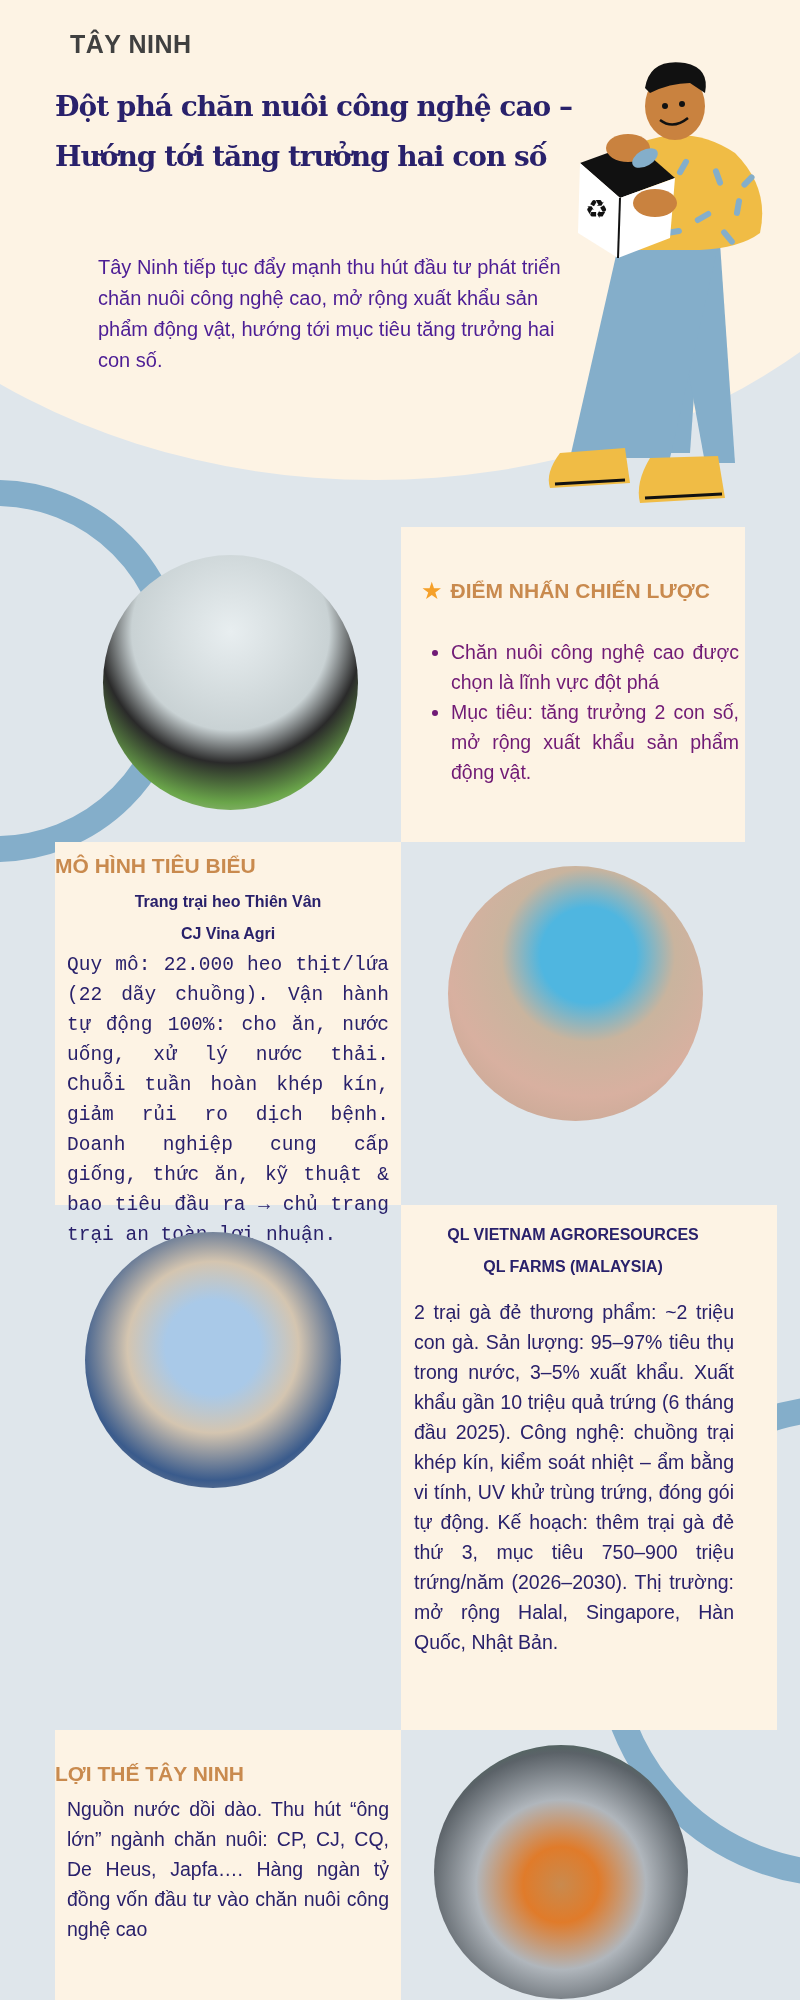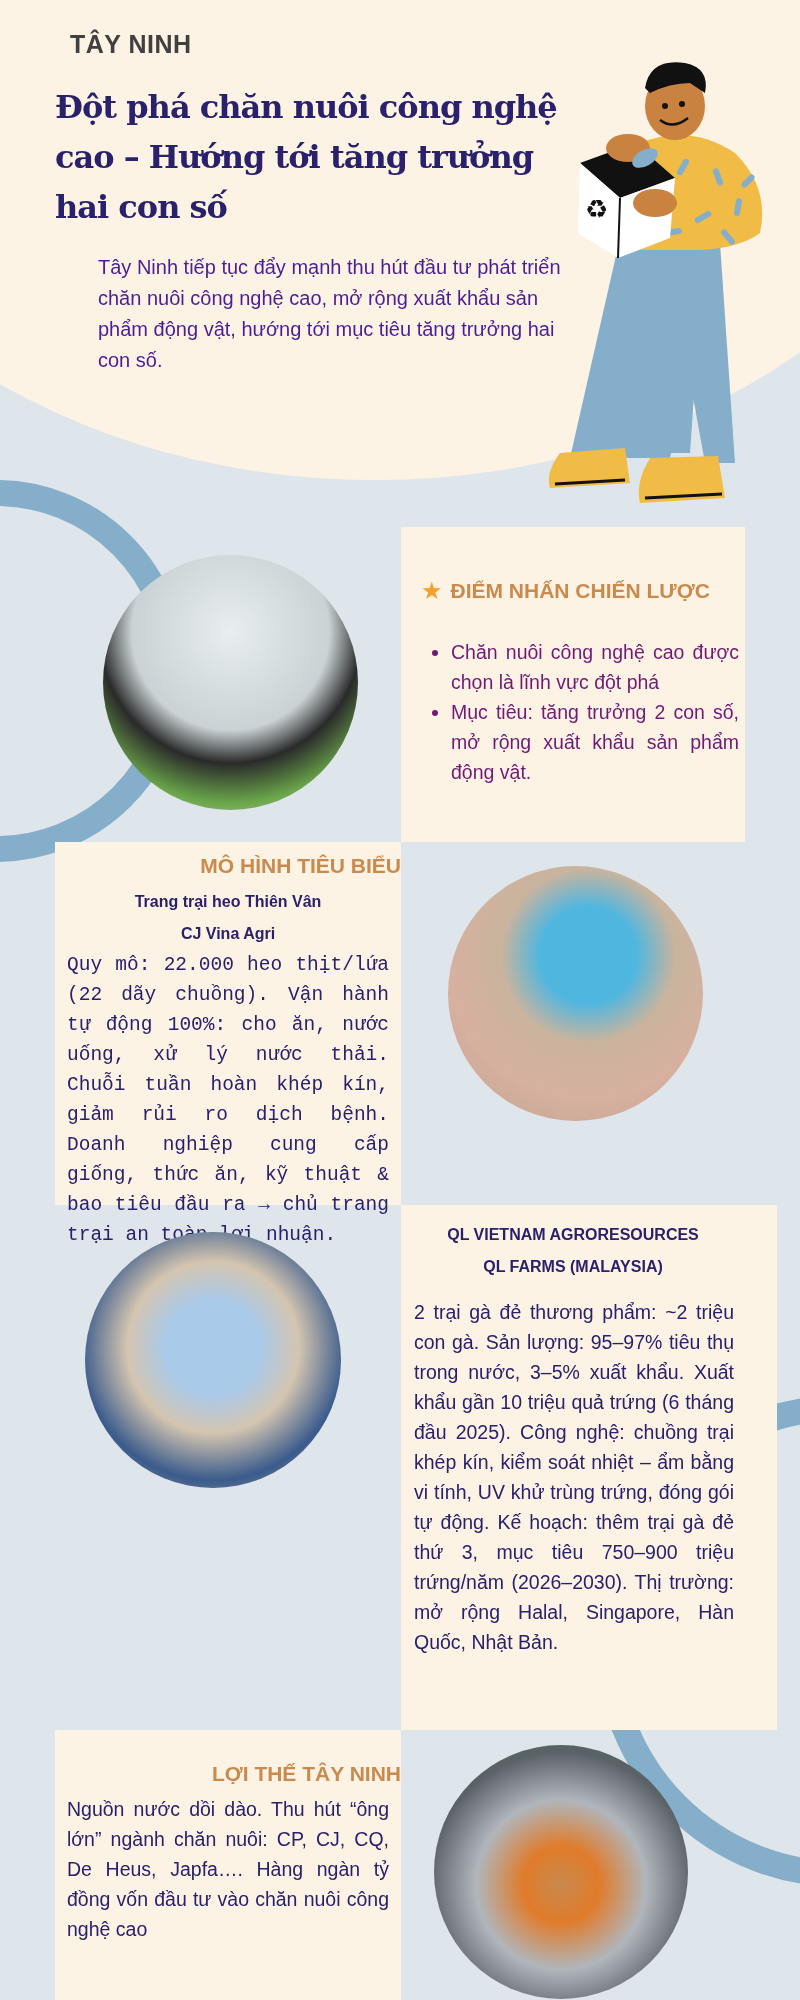--- a/index.html
+++ b/index.html
@@ -9,23 +9,23 @@
   
   .hero-blob { left:-250px; top:-480px; width:1250px; height:960px; border-radius:50%; background:#fdf3e4; }
   .ring-left { left:-195px; top:480px; width:330px; height:330px; border-radius:50%;
                border:26px solid #84aeca; }
   .ring-right { left:595px; top:1395px; width:440px; height:440px; border-radius:50%;
                 border:26px solid #84aeca; }
   .card { background:#fdf3e4; }
   .photo { border-radius:50%; overflow:hidden; }
   .kicker { left:70px; top:30px; color:#404040; font-weight:bold; font-size:25px; letter-spacing:0.5px; }
   .title { left:55px; top:82px; width:520px; color:#29216b; font-family:"DejaVu Serif", serif;
-           font-weight:bold; font-size:32px; line-height:50px; letter-spacing:-1px; }
+           font-weight:bold; font-size:28px; line-height:50px; letter-spacing:-1px; }
   .lead { left:98px; top:252px; width:480px; color:#4c1d95; font-size:20px; line-height:31px; }
-  .sec-h { color:#c98a4e; font-weight:bold; font-size:21px; text-align:right; }
+  .sec-h { color:#c98a4e; font-weight:bold; font-size:21px; text-align:left; }
   .sub-h { color:#29216b; font-weight:bold; font-size:16px; text-align:center; line-height:32px; }
   .body-t { color:#29216b; font-size:19.5px; line-height:30px; text-align:justify; }
   ul.bul { margin:0; padding-left:26px; color:#701a75; font-size:19.5px; line-height:30px; text-align:justify; }
   ul.bul li { margin:0; }
 </style>
 </head>
 <body>
 
 <div class="abs hero-blob"></div>
 <div class="abs ring-left"></div>

